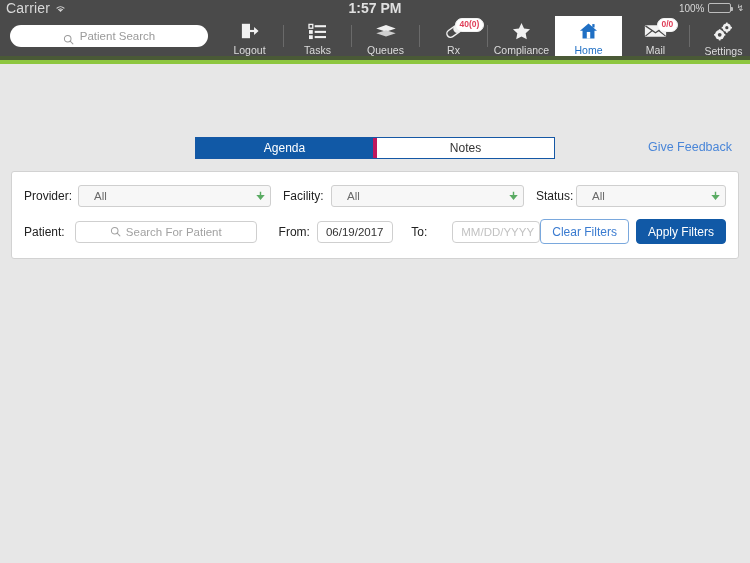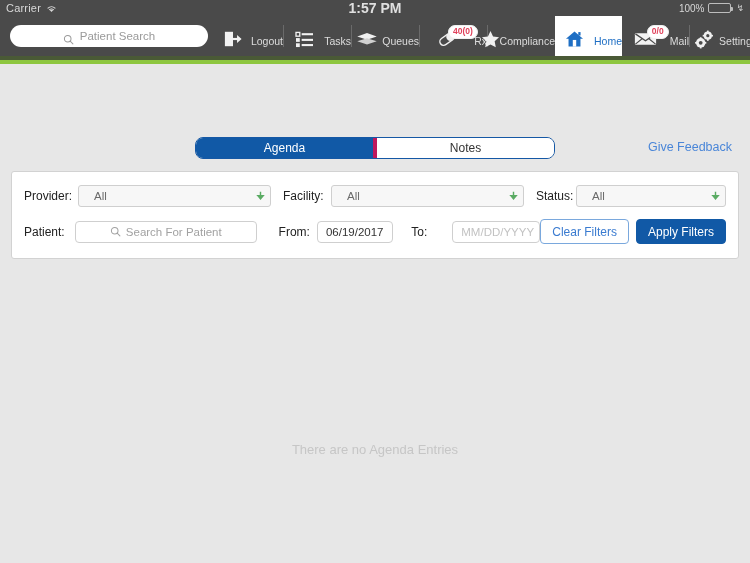--- a/index.html
+++ b/index.html
@@ -15,21 +15,21 @@
     height: 16px;
     background: #4a4a4a;
     color: #d8d8d8;
     font-size: 10px;
     display: flex;
     align-items: center;
     padding: 0 6px;
     position: relative;
   }
   .sb-left { display: flex; align-items: center; gap: 5px; }
-  .sb-carrier { font-size: 11px; letter-spacing: .2px; }
+  .sb-carrier { font-size: 14px; letter-spacing: .2px; }
   .wifi-icon { display: inline-block; width: 11px; height: 9px; position: relative; }
   .wifi-icon svg { display: block; }
   .sb-center {
     position: absolute; left: 0; right: 0; text-align: center;
     font-size: 14px; font-weight: bold; color: #e0e0e0; pointer-events: none;
   }
   .sb-right {
     margin-left: auto; display: flex; align-items: center; gap: 4px;
     font-size: 10px; z-index: 2;
   }
@@ -59,22 +59,22 @@
     border: none;
   }
   .patient-search .ps-text { color: #9a9a9a; font-size: 11.5px; }
   .mag { width: 11px; height: 11px; display: block; }
 
   .nav-divider {
     width: 1px; background: #6a6a6a; margin: 9px 0; align-self: center; height: 22px;
   }
   .nav-items { display: flex; align-items: stretch; margin-left: 8px; }
   .nav-item {
-    width: 67px; display: flex; flex-direction: row;
-    align-items: center; justify-content: flex-end;
+    width: 67px; display: flex; flex-direction: column;
+    align-items: center; justify-content: flex-start;
     padding-top: 6px; position: relative; cursor: pointer;
   }
   .nav-item .ni-icon {
     height: 20px; display: flex; align-items: center; justify-content: center;
     position: relative; width: 100%;
   }
   .nav-item .ni-label {
     font-size: 10.5px; color: #dcdcdc; margin-top: 4px; white-space: nowrap;
   }
   .nav-item.active { background: #fff; }
@@ -88,21 +88,21 @@
 
   
   .rule-dark { height: 4px; background: #4a5a36; }
   .rule-green { height: 4px; background: #8dc63f; }
 
   
   .content { background: #e7e7e7; height: 499px; position: relative; }
   .segmented {
     position: absolute; left: 195px; top: 73px;
     width: 360px; height: 22px; display: flex;
-    border-radius: 8px; overflow: hidden; border: 1px solid #1558a5;
+    border-radius: 0; overflow: hidden; border: 1px solid #1558a5;
   }
   .seg {
     flex: 1; display: flex; align-items: center; justify-content: center;
     font-size: 12px; cursor: pointer; background: #fff; color: #333;
   }
   .seg.active { background: #1159a6; color: #fff; }
   .seg + .seg { border-left: 4px solid #be185d; }
   .feedback {
     position: absolute; right: 18px; top: 76px;
     color: #4a86d8; font-size: 12.5px; cursor: pointer;
@@ -369,15 +369,14 @@
       <div class="textinput date-input placeholder" style="width:88px;margin-left:25px">
         <span>MM/DD/YYYY</span>
       </div>
 
       <div class="btn btn-clear" style="margin-left:auto">Clear Filters</div>
       <div class="btn btn-apply" style="margin-left:7px">Apply Filters</div>
     </div>
 
   </div>
 
-  <div class="empty-msg">There are no Agenda Entries</div>
 
 </div>
 
 </body></html>

